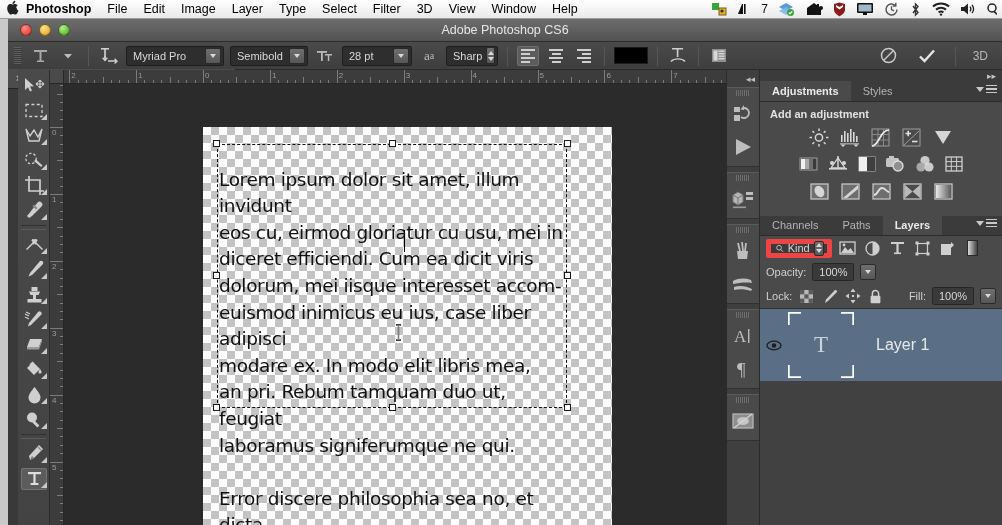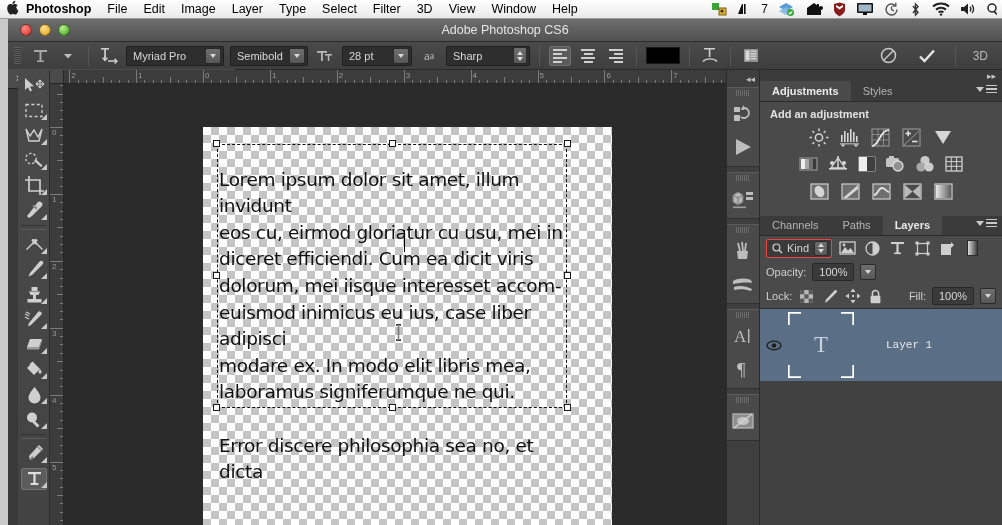--- a/index.html
+++ b/index.html
@@ -162,38 +162,38 @@
     border-right:4px solid transparent;border-top:5px solid #c9c9c9;}
   .pmenu .lines{ width:11px; height:9px;
     background:repeating-linear-gradient(#c9c9c9 0 1.5px,transparent 1.5px 3.5px); }
   #adjpanel{ background:#4a4a4a; padding:6px 10px 8px; }
   .adjtitle{ font-size:11px; font-weight:bold; color:#e2e2e2; margin-bottom:7px; }
   .adjrow{ display:flex; justify-content:center; gap:9px; margin-bottom:7px; }
   .adjicon{ width:22px; height:20px; display:flex; align-items:center; justify-content:center; }
 
   #layerspanel{ background:#4a4a4a; }
   .lp-row{ display:flex; align-items:center; height:24px; padding:0 6px; gap:6px; }
-  .kindbox{ height:19px; background:#3a3a3a; border:1px solid #ef4444; border-radius:2px;
+  .kindbox{ height:19px; background:#3a3a3a; border:5px solid #ef4444; border-radius:2px;
     display:flex; align-items:center; gap:4px; padding:0 3px 0 5px; color:#d5d5d5; font-size:11px; }
   .filtericon{ width:19px; height:19px; display:flex; align-items:center; justify-content:center; }
   .selectbox{ height:19px; background:#3a3a3a; border:1px solid #272727; border-radius:2px;
     display:flex; align-items:center; justify-content:space-between;
     padding:0 3px 0 6px; color:#d8d8d8; font-size:11px; }
   .numfield{ height:18px; min-width:42px; background:#3a3a3a; border:1px solid #272727;
     border-radius:2px; color:#d8d8d8; font-size:11px;
     display:flex; align-items:center; justify-content:center; }
   .lbl{ font-size:11px; color:#cfcfcf; }
   .lockicon{ width:17px; height:17px; display:flex; align-items:center; justify-content:center; }
   .layerlist{ border-top:1px solid #303030; }
   .layerrow{ display:flex; align-items:center; height:72px; background:#5a6f86; }
   .eye{ width:28px; display:flex; align-items:center; justify-content:center; }
   .thumb{ width:66px; height:66px; background:#5a6f86; position:relative;
     display:flex; align-items:center; justify-content:center; }
   .thumb .corner{ position:absolute; width:14px; height:14px; }
-  .layername{ font-size:11px; color:#e9e9e9; margin-left:32px;font-family:Liberation Mono, monospace; }
+  .layername{ font-size:16px; color:#e9e9e9; margin-left:22px; }
   .layerrest{ flex:1; height:72px; background:#5a6f86; }
 </style>
 </head>
 <body>
 
 <div id="menubar">
   <span class="apple">
     <svg width="13" height="15" viewBox="0 0 13 15">
         <path fill="#222" d="M9.2 7.8c0-1.6 1.3-2.4 1.4-2.4-.8-1.1-2-1.3-2.4-1.3-1-.1-2 .6-2.5.6s-1.3-.6-2.2-.6c-1.1 0-2.1.6-2.7 1.6C-.4 7.8.4 11 1.6 12.8c.6.9 1.3 1.8 2.2 1.8.9 0 1.2-.6 2.3-.6s1.4.6 2.3.5c.9 0 1.5-.9 2.1-1.8.7-1 .9-2 .9-2.1 0 0-1.8-.7-1.8-2.8zM7.6 3c.5-.6.8-1.4.7-2.3-.7 0-1.6.5-2.1 1.1-.4.5-.8 1.4-.7 2.2.8.1 1.6-.4 2.1-1z"></path>
       </svg>
@@ -337,21 +337,21 @@
           <rect x="5" y="3" width="1.8" height="10" fill="#b9b9b9"></rect>
           <rect x="9" y="6" width="7" height="1.5" fill="#b9b9b9"></rect>
           <rect x="11.8" y="6" width="1.5" height="7" fill="#b9b9b9"></rect>
         </svg>
     </span>
     <span class="ofield" style="width:70px;gap:16px;">
       <span class="val" style="flex:1;">28 pt</span>
       <span class="arrowbtn"></span>
     </span>
     <span class="obtn" style="font-family:'Liberation Serif',serif;font-size:13px;">a<sub style="font-size:10px;">a</sub></span>
-    <span class="ofield" style="width:84px;">
+    <span class="ofield" style="width:52px;">
       <span class="val" style="flex:1;">Sharp</span>
       <span class="stepbtn">
           <i class="up"></i>
           <i class="dn"></i>
         </span>
     </span>
     <span class="vsep"></span>
     <span class="alignbtn active">
       <b style="width:14px"></b>
         <b style="width:9px;margin-right:5px"></b>
@@ -729,20 +729,21 @@
 
         <div id="textbox">
           <div id="textcontent">
               <p style="height: 26.6px;">&nbsp;</p>
               <p>Lorem ipsum dolor sit amet, illum invidunt</p>
               <p>eos cu, eirmod gloriatur cu usu, mei in</p>
               <p>diceret efficiendi. Cum ea dicit viris</p>
               <p>dolorum, mei iisque interesset accom-</p>
               <p>euismod inimicus eu ius, case liber adipisci</p>
               <p>modare ex. In modo elit libris mea,</p>
+              <p>an pri. Rebum tamquam duo ut, feugiat</p>
               <p>laboramus signiferumque ne qui.</p>
               <p style="height: 26.6px;">&nbsp;</p>
               <p>Error discere philosophia sea no, et dicta</p>
             </div>
           <div class="caret" style="left:186px; top:85px; height:22px;"></div>
         </div>
 
         <span class="handle" style="left:10px;  top:13px;"></span>
         <span class="handle" style="left:186px; top:13px;"></span>
         <span class="handle" style="left:361px; top:13px;"></span>

